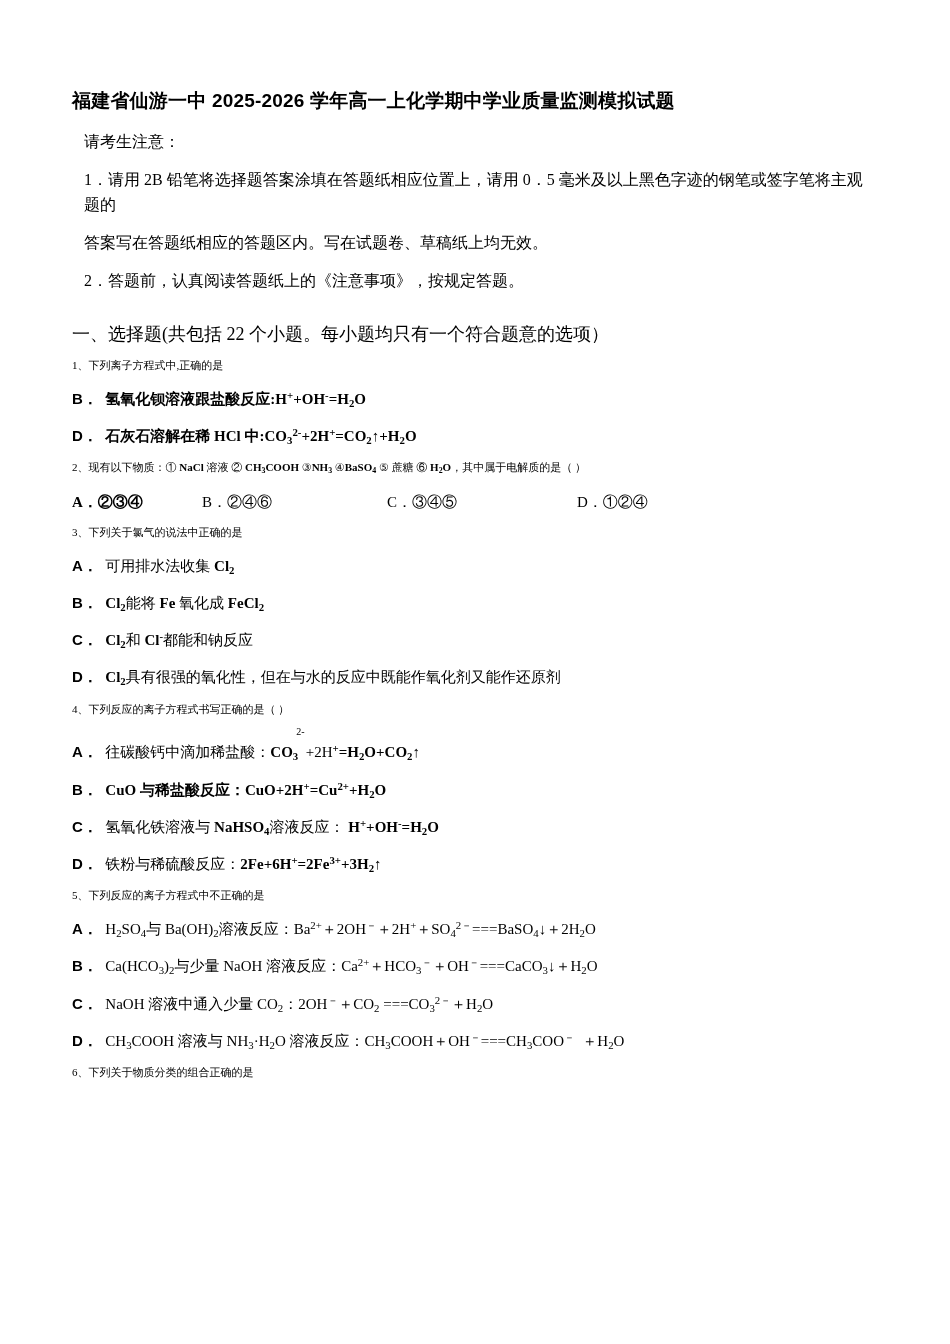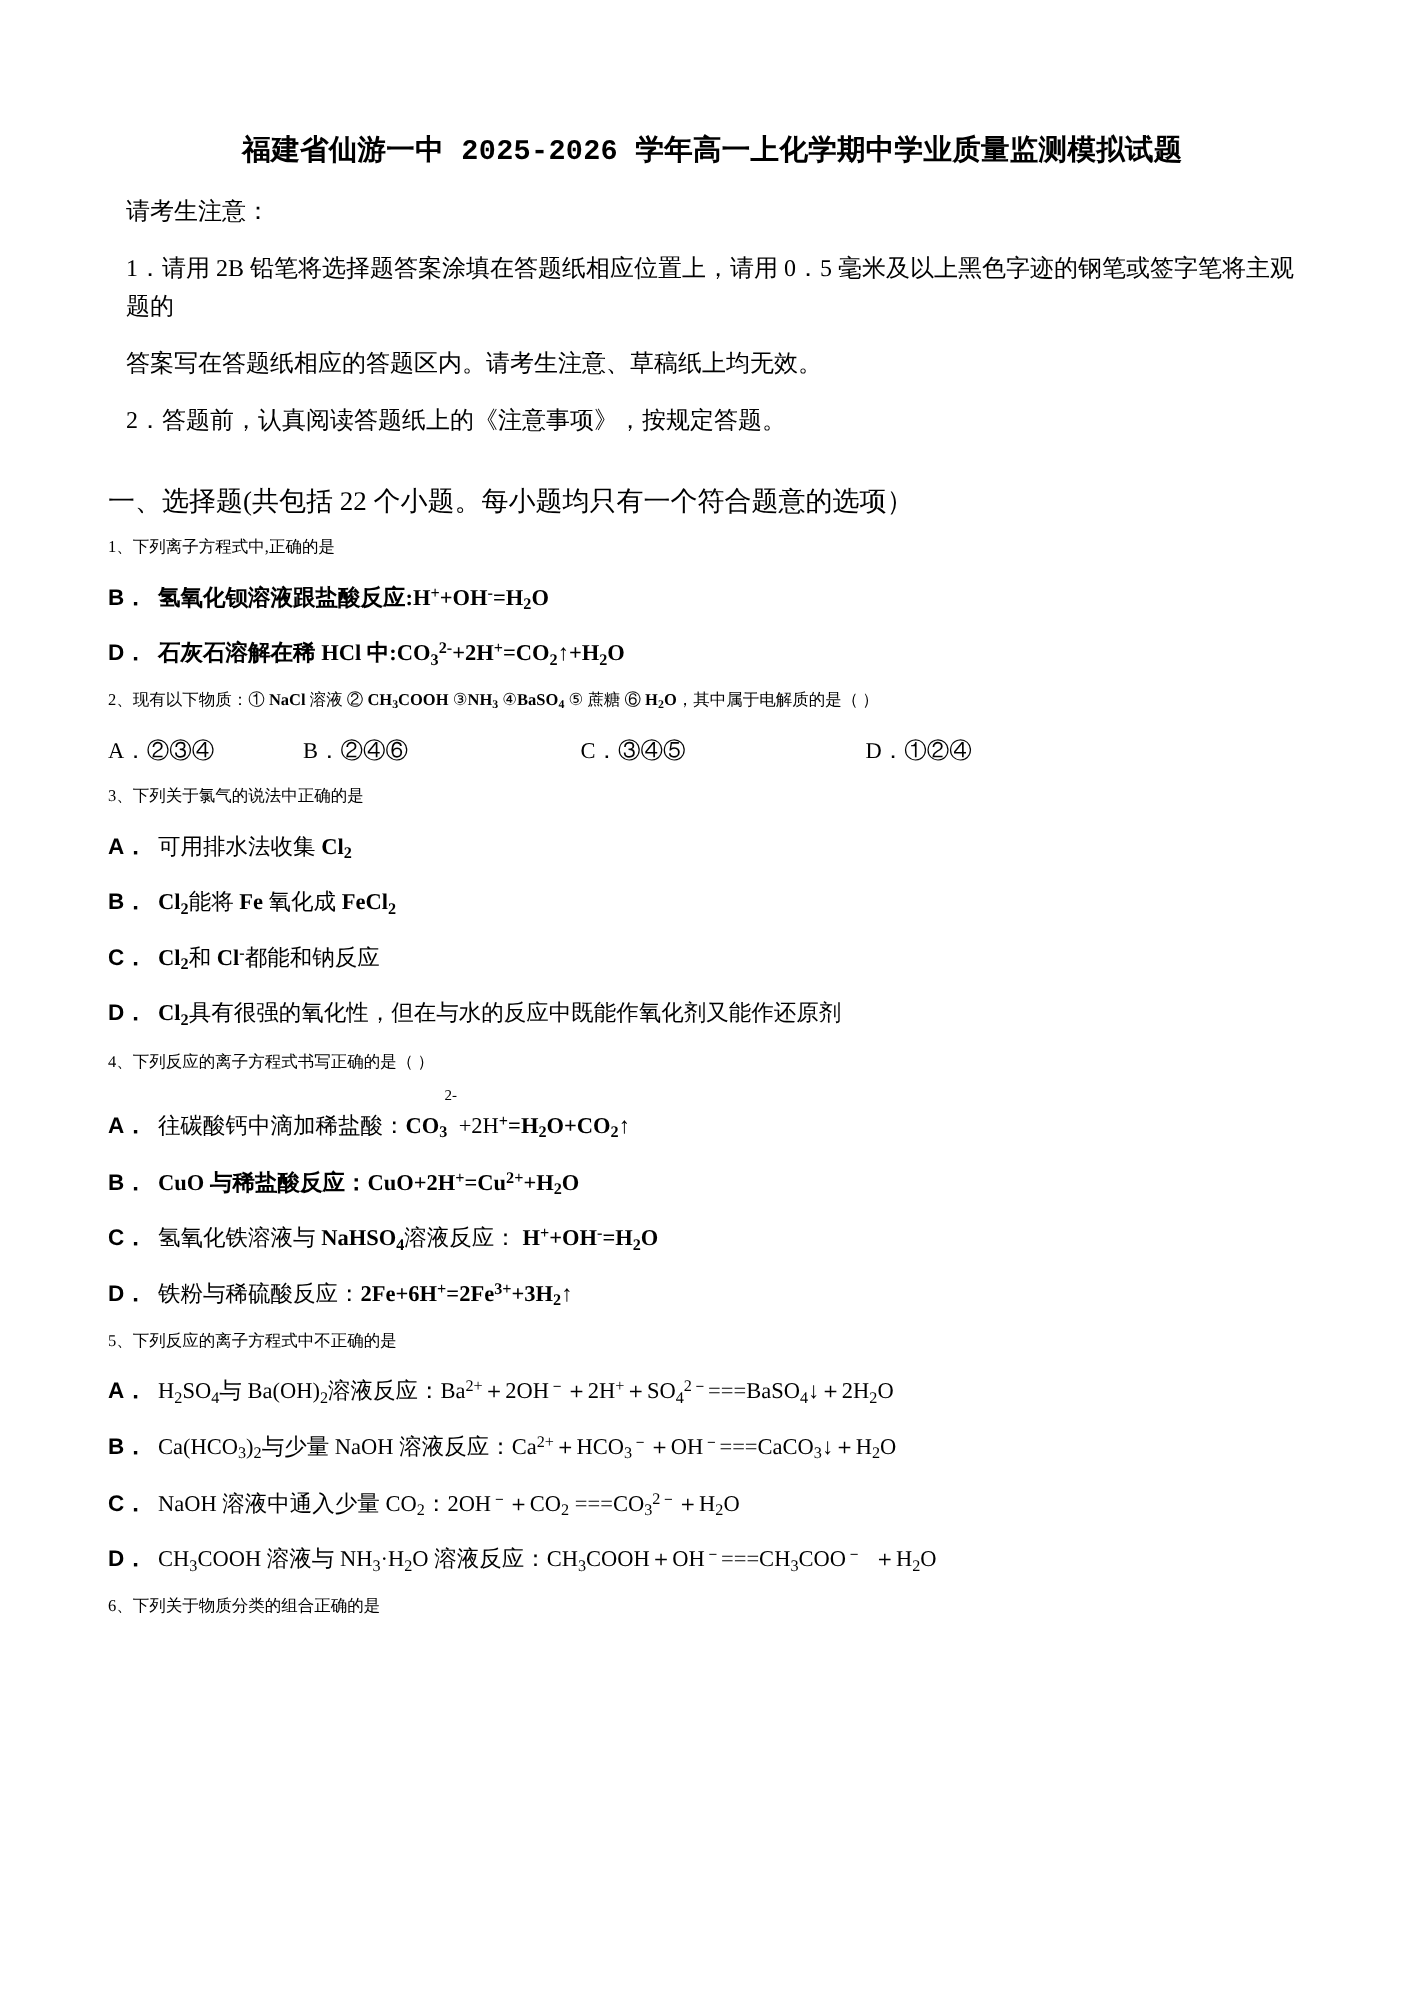--- a/index.html
+++ b/index.html
@@ -17,24 +17,24 @@
     position: relative;
     width: 950px;
     height: 1344px;
     padding: 0;
     box-sizing: border-box;
   }
   .inner {
     padding: 88px 72px 0 72px;
   }
   .doc-title {
-    font-family: Liberation Mono, monospace;
+    font-family: Liberation Sans, sans-serif;
     font-weight: bold;
     font-size: 19px;
-    text-align: center;
+    text-align: left;
     letter-spacing: 0.2px;
     margin: 0 0 14px 0;
     line-height: 1.4;
   }
   .notice-line {
     font-size: 16px;
     line-height: 1.62;
     margin: 12px;
     font-family: Liberation Serif, serif;
   }
@@ -65,21 +65,21 @@
   }
   .opt-row {
     display: flex;
     font-size: 15px;
     margin: 12px 0 0 0;
     line-height: 1.6;
   }
   .opt-row > span {
     display: inline-block;
   }
-  .ow1 { width: 130px; }
+  .ow1 { width: 130px; font-weight: bold; }
   .ow2 { width: 185px; }
   .ow3 { width: 190px; }
   sub { font-size: 0.72em; vertical-align: -0.28em; }
   sup { font-size: 0.72em; vertical-align: 0.42em; }
   .bold { font-weight: bold; }
   .gap-sm { margin-top: 10px; }
   .carbonate {
     display: inline-block;
     position: relative;
     white-space: nowrap;
@@ -97,21 +97,21 @@
 <body>
 
 <div class="page">
   <div class="inner">
 
     <div class="doc-title">福建省仙游一中 2025-2026 学年高一上化学期中学业质量监测模拟试题</div>
 
     <div class="notice-block">
       <p class="notice-line">请考生注意：</p>
       <p class="notice-line">1．请用 2B 铅笔将选择题答案涂填在答题纸相应位置上，请用 0．5 毫米及以上黑色字迹的钢笔或签字笔将主观题的</p>
-      <p class="notice-line">答案写在答题纸相应的答题区内。请考生注意、草稿纸上均无效。</p>
+      <p class="notice-line">答案写在答题纸相应的答题区内。写在试题卷、草稿纸上均无效。</p>
       <p class="notice-line">2．答题前，认真阅读答题纸上的《注意事项》，按规定答题。</p>
     </div>
 
     <div class="section-head">一、选择题(共包括 22 个小题。每小题均只有一个符合题意的选项）</div>
 
     <div class="q-stem">1、下列离子方程式中,正确的是</div>
 
     <div class="opt opt-bold">
       <span class="lbl">B．</span>&nbsp; 氢氧化钡溶液跟盐酸反应:H<sup>+</sup>+OH<sup>-</sup>=H<sub>2</sub>O
     </div>

